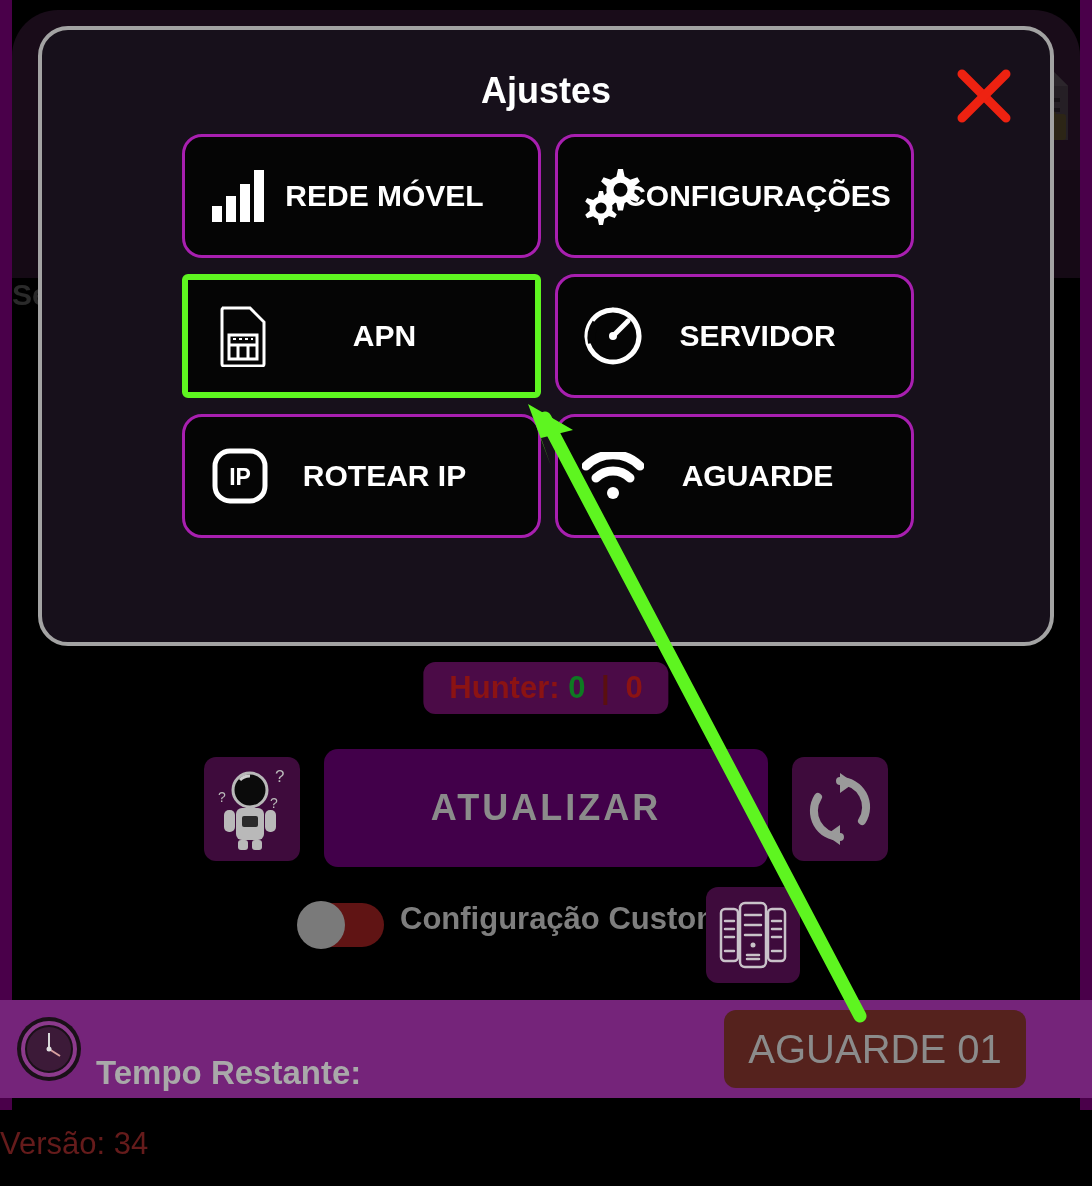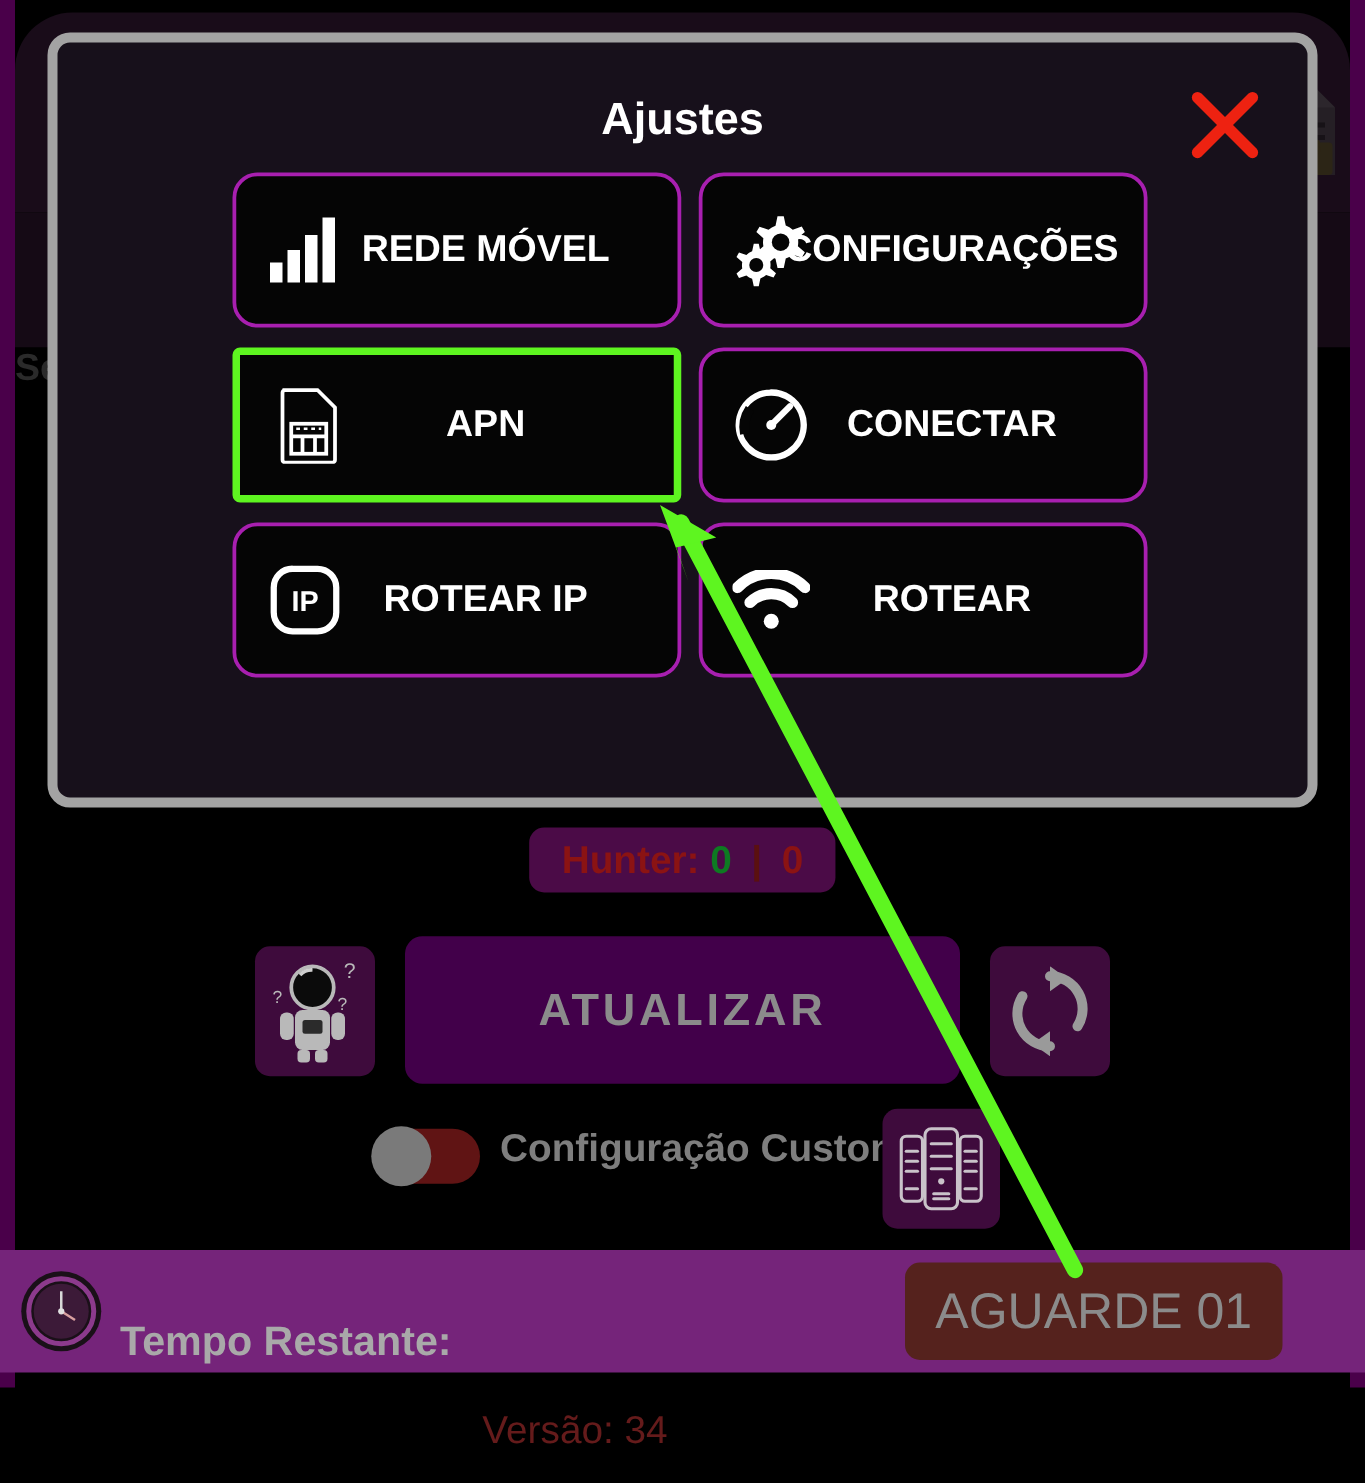--- a/index.html
+++ b/index.html
@@ -166,29 +166,29 @@
     font-size: 31px; font-weight: bold; color: #b3b3b3;
   }
   .aguarde-btn {
     position: absolute; right: 66px; top: 10px; width: 302px; height: 78px;
     background: #55221d; border-radius: 12px;
     display: flex; align-items: center; justify-content: center;
     font-size: 40px; color: #8b8b8b;
   }
 
   .version-text {
-    position: absolute; left: 0; top: 1126px; width: 920px; text-align: center;
+    position: absolute; left: 0; top: 1126px; width: 920px; 
     font-size: 31px; color: #651b1b;
   }
 
   
   .modal {
     position: absolute; left: 38px; top: 26px; width: 1016px; height: 620px;
     background: #17101b;
-    border: 8px solid #a3a3a3; border-radius: 18px;
+    border: 4px solid #a3a3a3; border-radius: 30px;
     z-index: 20;
   }
   .modal-title {
     position: absolute; left: 0; top: 40px; width: 100%; text-align: center;
     font-size: 36px; font-weight: bold; color: #ffffff;
   }
   .close-x {
     position: absolute; right: 38px; top: 38px; width: 56px; height: 56px;
     z-index: 30;
   }
@@ -459,21 +459,21 @@
 
         <div class="opt">
           <span class="ico">
             <svg width="58" height="58" viewBox="0 0 58 58">
               <path d="M29 3 a26 26 0 1 1-0.1 0 M29 3 a26 26 0 0 1 18.5 44.3" fill="none" stroke="#ffffff" stroke-width="5" stroke-linecap="round"></path>
               <path d="M12 16 a26 26 0 0 0-4 20" fill="none" stroke="#050505" stroke-width="8"></path>
               <path d="M29 29 L44 14" stroke="#ffffff" stroke-width="5" stroke-linecap="round"></path>
               <circle cx="29" cy="29" r="4" fill="#ffffff"></circle>
             </svg>
           </span>
-          <span class="lbl">CONECTAR</span>
+          <span class="lbl">SERVIDOR</span>
         </div>
       </div>
 
       <div class="grid-row">
         <div class="opt">
           <span class="ico">
             <svg width="58" height="58" viewBox="0 0 58 58">
               <rect x="4" y="4" width="50" height="50" rx="15" fill="none" stroke="#ffffff" stroke-width="5"></rect>
               <text x="29" y="38" font-size="23" font-weight="bold" fill="#ffffff" text-anchor="middle" font-family="Liberation Sans">IP</text>
             </svg>
@@ -482,21 +482,21 @@
         </div>
 
         <div class="opt">
           <span class="ico">
             <svg width="62" height="48" viewBox="0 0 62 48">
               <path d="M4 14 a38 38 0 0 1 54 0" fill="none" stroke="#ffffff" stroke-width="9" stroke-linecap="round"></path>
               <path d="M14 26 a24 24 0 0 1 34 0" fill="none" stroke="#ffffff" stroke-width="9" stroke-linecap="round"></path>
               <circle cx="31" cy="41" r="6" fill="#ffffff"></circle>
             </svg>
           </span>
-          <span class="lbl">ROTEAR</span>
+          <span class="lbl">AGUARDE</span>
         </div>
       </div>
 
     </div>
   </div>
 
   <svg class="arrow-svg" viewBox="0 0 1092 1186">
     <line x1="860" y1="1016" x2="545" y2="418" stroke="#5EF520" stroke-width="13" stroke-linecap="round"></line>
     <path d="M528 404 L573 430 L541 438 L551 466 Z" fill="#5EF520"></path>
   </svg>

